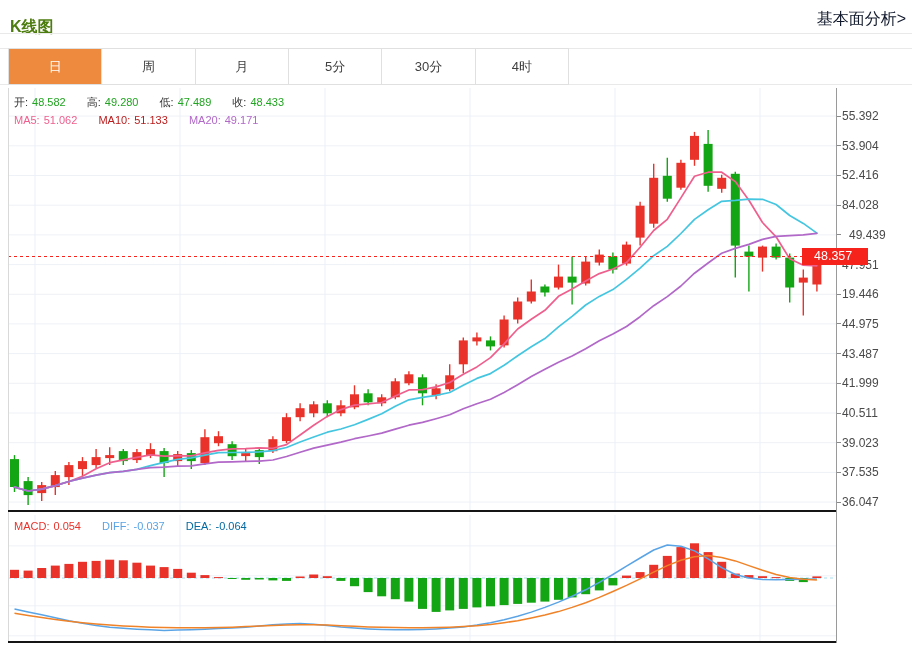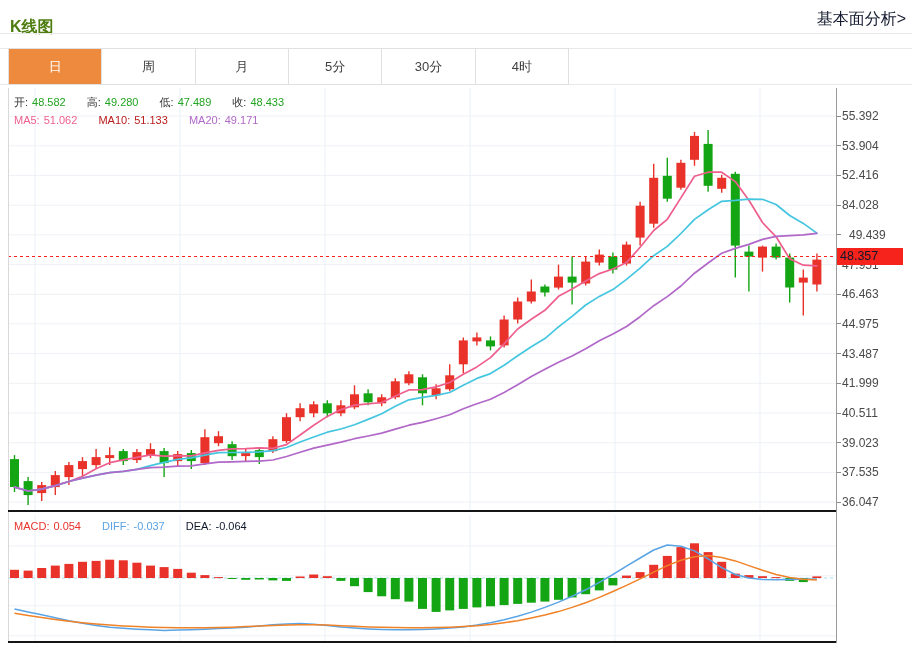--- a/index.html
+++ b/index.html
@@ -14,27 +14,27 @@
   .tab.active { background:#ee8a3d; color:#fff; }
   .legend-row { position:absolute; left:14px; font-size:11px; white-space:nowrap; z-index:5; }
   .legend-row span { margin-right:4px; }
   .lab { color:#333; }
   .gap { display:inline-block; width:10px; }
   .plot { position:absolute; left:8px; background:transparent; }
   .plot svg { display:block; }
   .axis-col { position:absolute; left:836px; width:76px; }
   .tick-label { position:absolute; left:6px; font-size:12px; color:#4a4a4a; line-height:14px; }
   .tick-dash { position:absolute; left:0; width:5px; height:1px; background:#8a8a8a; }
-  .price-marker { position:absolute; left:837px; width:66px; height:17px; color:#0f172a; font-size:12.5px; line-height:17px; padding-left:3px; z-index:6; }
+  .price-marker { position:absolute; left:802px; width:66px; height:17px; color:#ffffff; font-size:12.5px; line-height:17px; padding-left:12px; z-index:6; }
   .border-v { position:absolute; width:1px; background:#9a9a9a; }
   .border-v.light { background:#d9d9d9; }
   .border-b { position:absolute; height:2px; background:#151515; }
 </style>
 <style>.val-g{color:#21a421} .ma5-c{color:#ee5f8e} .ma10-c{color:#b91c1c} .ma20-c{color:#b168c8}
- .macd-c{color:#e8322a} .diff-c{color:#5aa4e6} .dea-c{color:#0f172a}
+ .macd-c{color:#e8322a} .diff-c{color:#5aa4e6} .dea-c{color:#0369a1}
  .tab.active{background:#ee8a3d} .price-marker{background:#f5231c}</style></head>
 <body>
 
 <div class="stage">
   <div class="page-title">K线图</div>
   <div class="fund-link">基本面分析&gt;</div>
   <div class="hline" style="top:33px"></div>
   <div class="hline" style="top:48px"></div>
   <div class="hline" style="top:84px"></div>
 
@@ -216,21 +216,21 @@
       <div class="tick-label" style="top: 50.7834px;">53.904</div>
       <div class="tick-dash" style="top: 86.9732px;"></div>
       <div class="tick-label" style="top: 80.4732px;">52.416</div>
       <div class="tick-dash" style="top: 116.663px;"></div>
       <div class="tick-label" style="top: 110.163px;">84.028</div>
       <div class="tick-dash" style="top: 146.373px;"></div>
       <div class="tick-label" style="top: 139.873px; margin-left: 7px;">49.439</div>
       <div class="tick-dash" style="top: 176.063px;"></div>
       <div class="tick-label" style="top: 169.563px;">47.951</div>
       <div class="tick-dash" style="top: 205.752px;"></div>
-      <div class="tick-label" style="top: 199.252px;">46.463</div>
+      <div class="tick-label" style="top: 199.252px;">19.446</div>
       <div class="tick-dash" style="top: 235.442px;"></div>
       <div class="tick-label" style="top: 228.942px;">44.975</div>
       <div class="tick-dash" style="top: 265.132px;"></div>
       <div class="tick-label" style="top: 258.632px;">43.487</div>
       <div class="tick-dash" style="top: 294.822px;"></div>
       <div class="tick-label" style="top: 288.322px;">41.999</div>
       <div class="tick-dash" style="top: 324.512px;"></div>
       <div class="tick-label" style="top: 318.012px;">40.511</div>
       <div class="tick-dash" style="top: 354.201px;"></div>
       <div class="tick-label" style="top: 347.701px;">39.023</div>

